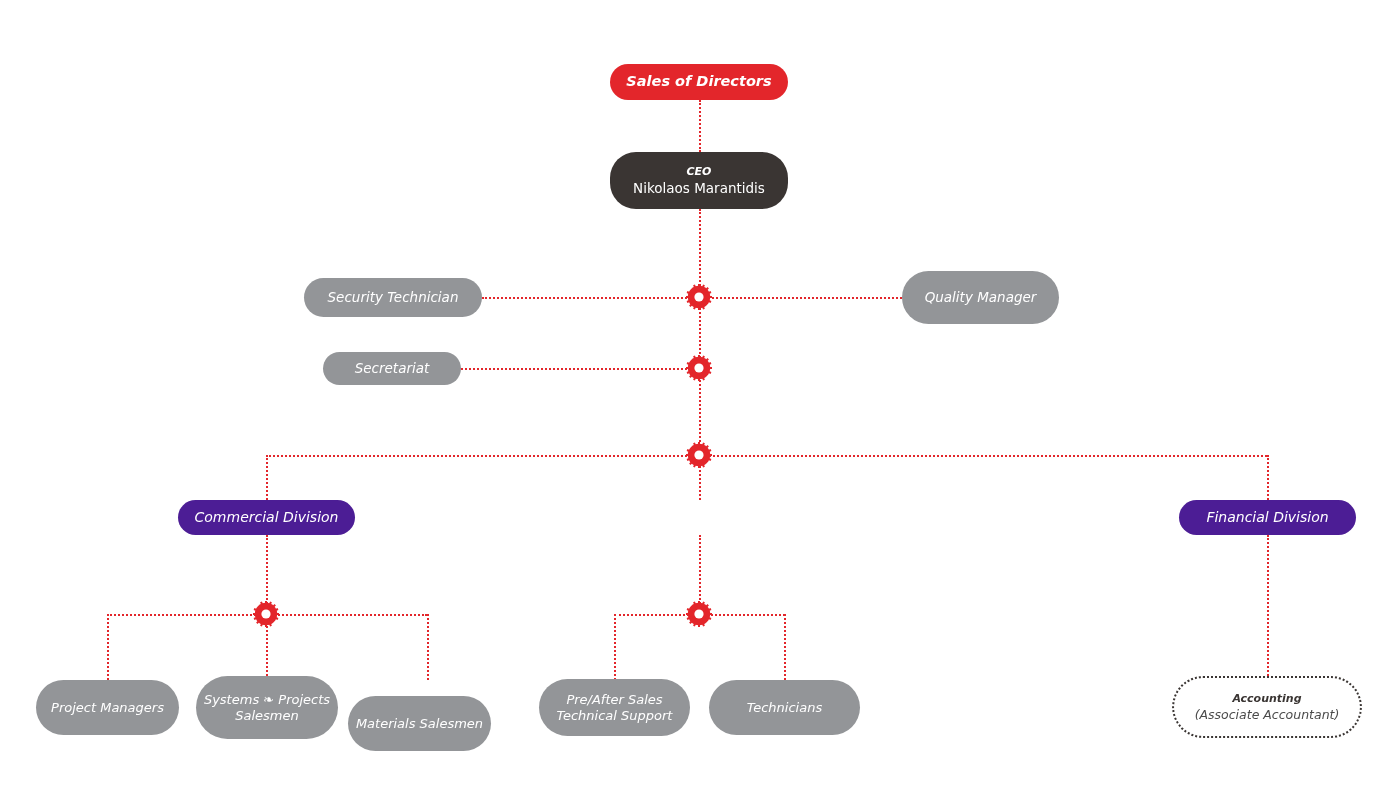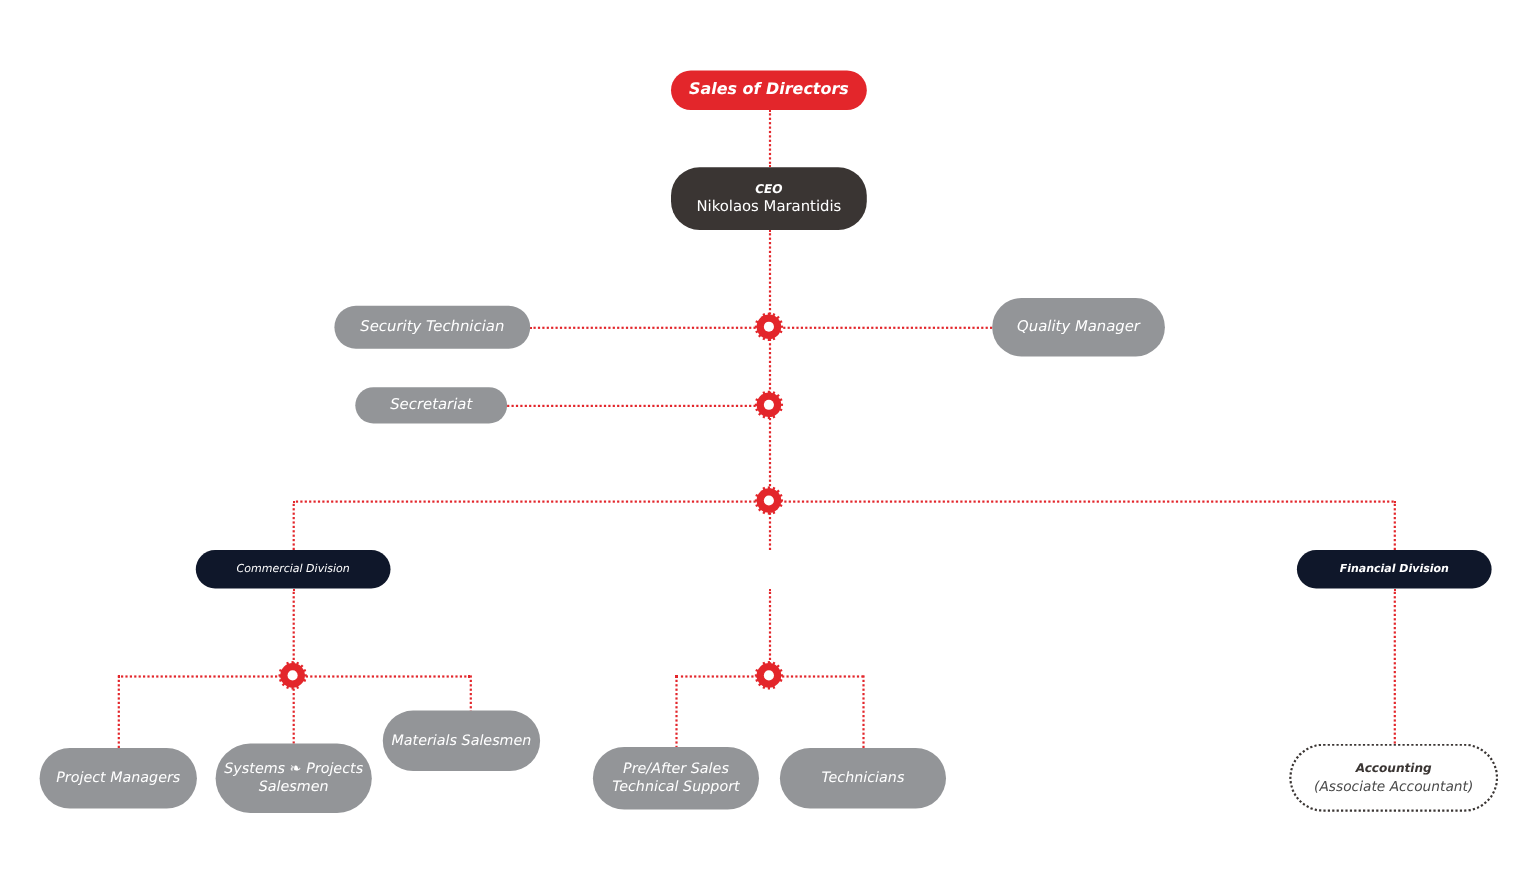--- a/index.html
+++ b/index.html
@@ -52,23 +52,23 @@
     font-size: 15px;
   }
   .n-ceo .title { font-weight: bold; font-size: 11px; }
   .n-ceo .sub { font-style: normal; font-weight: normal; font-size: 13.5px; }
   .n-staff {
     background: #939598;
     border-radius: 999px;
     font-size: 13.5px;
   }
   .n-division {
-    background: #0f172a;
-    border-radius: 999px;
-    font-size: 10px;
+    background: #4c1d95;
+    border-radius: 999px;
+    font-size: 14px;
   }
   .n-leaf {
     background: #939598;
     border-radius: 999px;
     font-size: 13px;
   }
   .n-outline {
     background: transparent;
     border: 2.5px dotted #3A3533;
     border-radius: 999px;
@@ -243,34 +243,34 @@
 
   <div class="node n-staff" style="left:323px; top:352px; width:138px; height:33px;">
     <span class="title">Secretariat</span>
   </div>
 
   <div class="node n-division" style="left:178px; top:500px; width:177px; height:35px;">
     <span class="title">Commercial Division</span>
   </div>
 
 
-  <div class="node n-division" style="left:1179px; top:500px; width:177px; height:35px;font-weight:bold;">
+  <div class="node n-division" style="left:1179px; top:500px; width:177px; height:35px;">
     <span class="title">Financial Division</span>
   </div>
 
   <div class="node n-leaf" style="left:36px; top:680px; width:143px; height:55px;">
     <span class="title">Project Managers</span>
   </div>
 
   <div class="node n-leaf" style="left:196px; top:676px; width:142px; height:63px;">
     <span class="title">Systems ❧ Projects
 Salesmen</span>
   </div>
 
-  <div class="node n-leaf" style="left:348px; top:646px; width:143px; height:55px;text-align:right;">
+  <div class="node n-leaf" style="left:348px; top:696px; width:143px; height:55px;text-align:right;">
     <span class="title">Materials Salesmen</span>
   </div>
 
   <div class="node n-leaf" style="left:539px; top:679px; width:151px; height:57px;">
     <span class="title">Pre/After Sales
 Technical Support</span>
   </div>
 
   <div class="node n-leaf" style="left:709px; top:680px; width:151px; height:55px;">
     <span class="title">Technicians</span>

